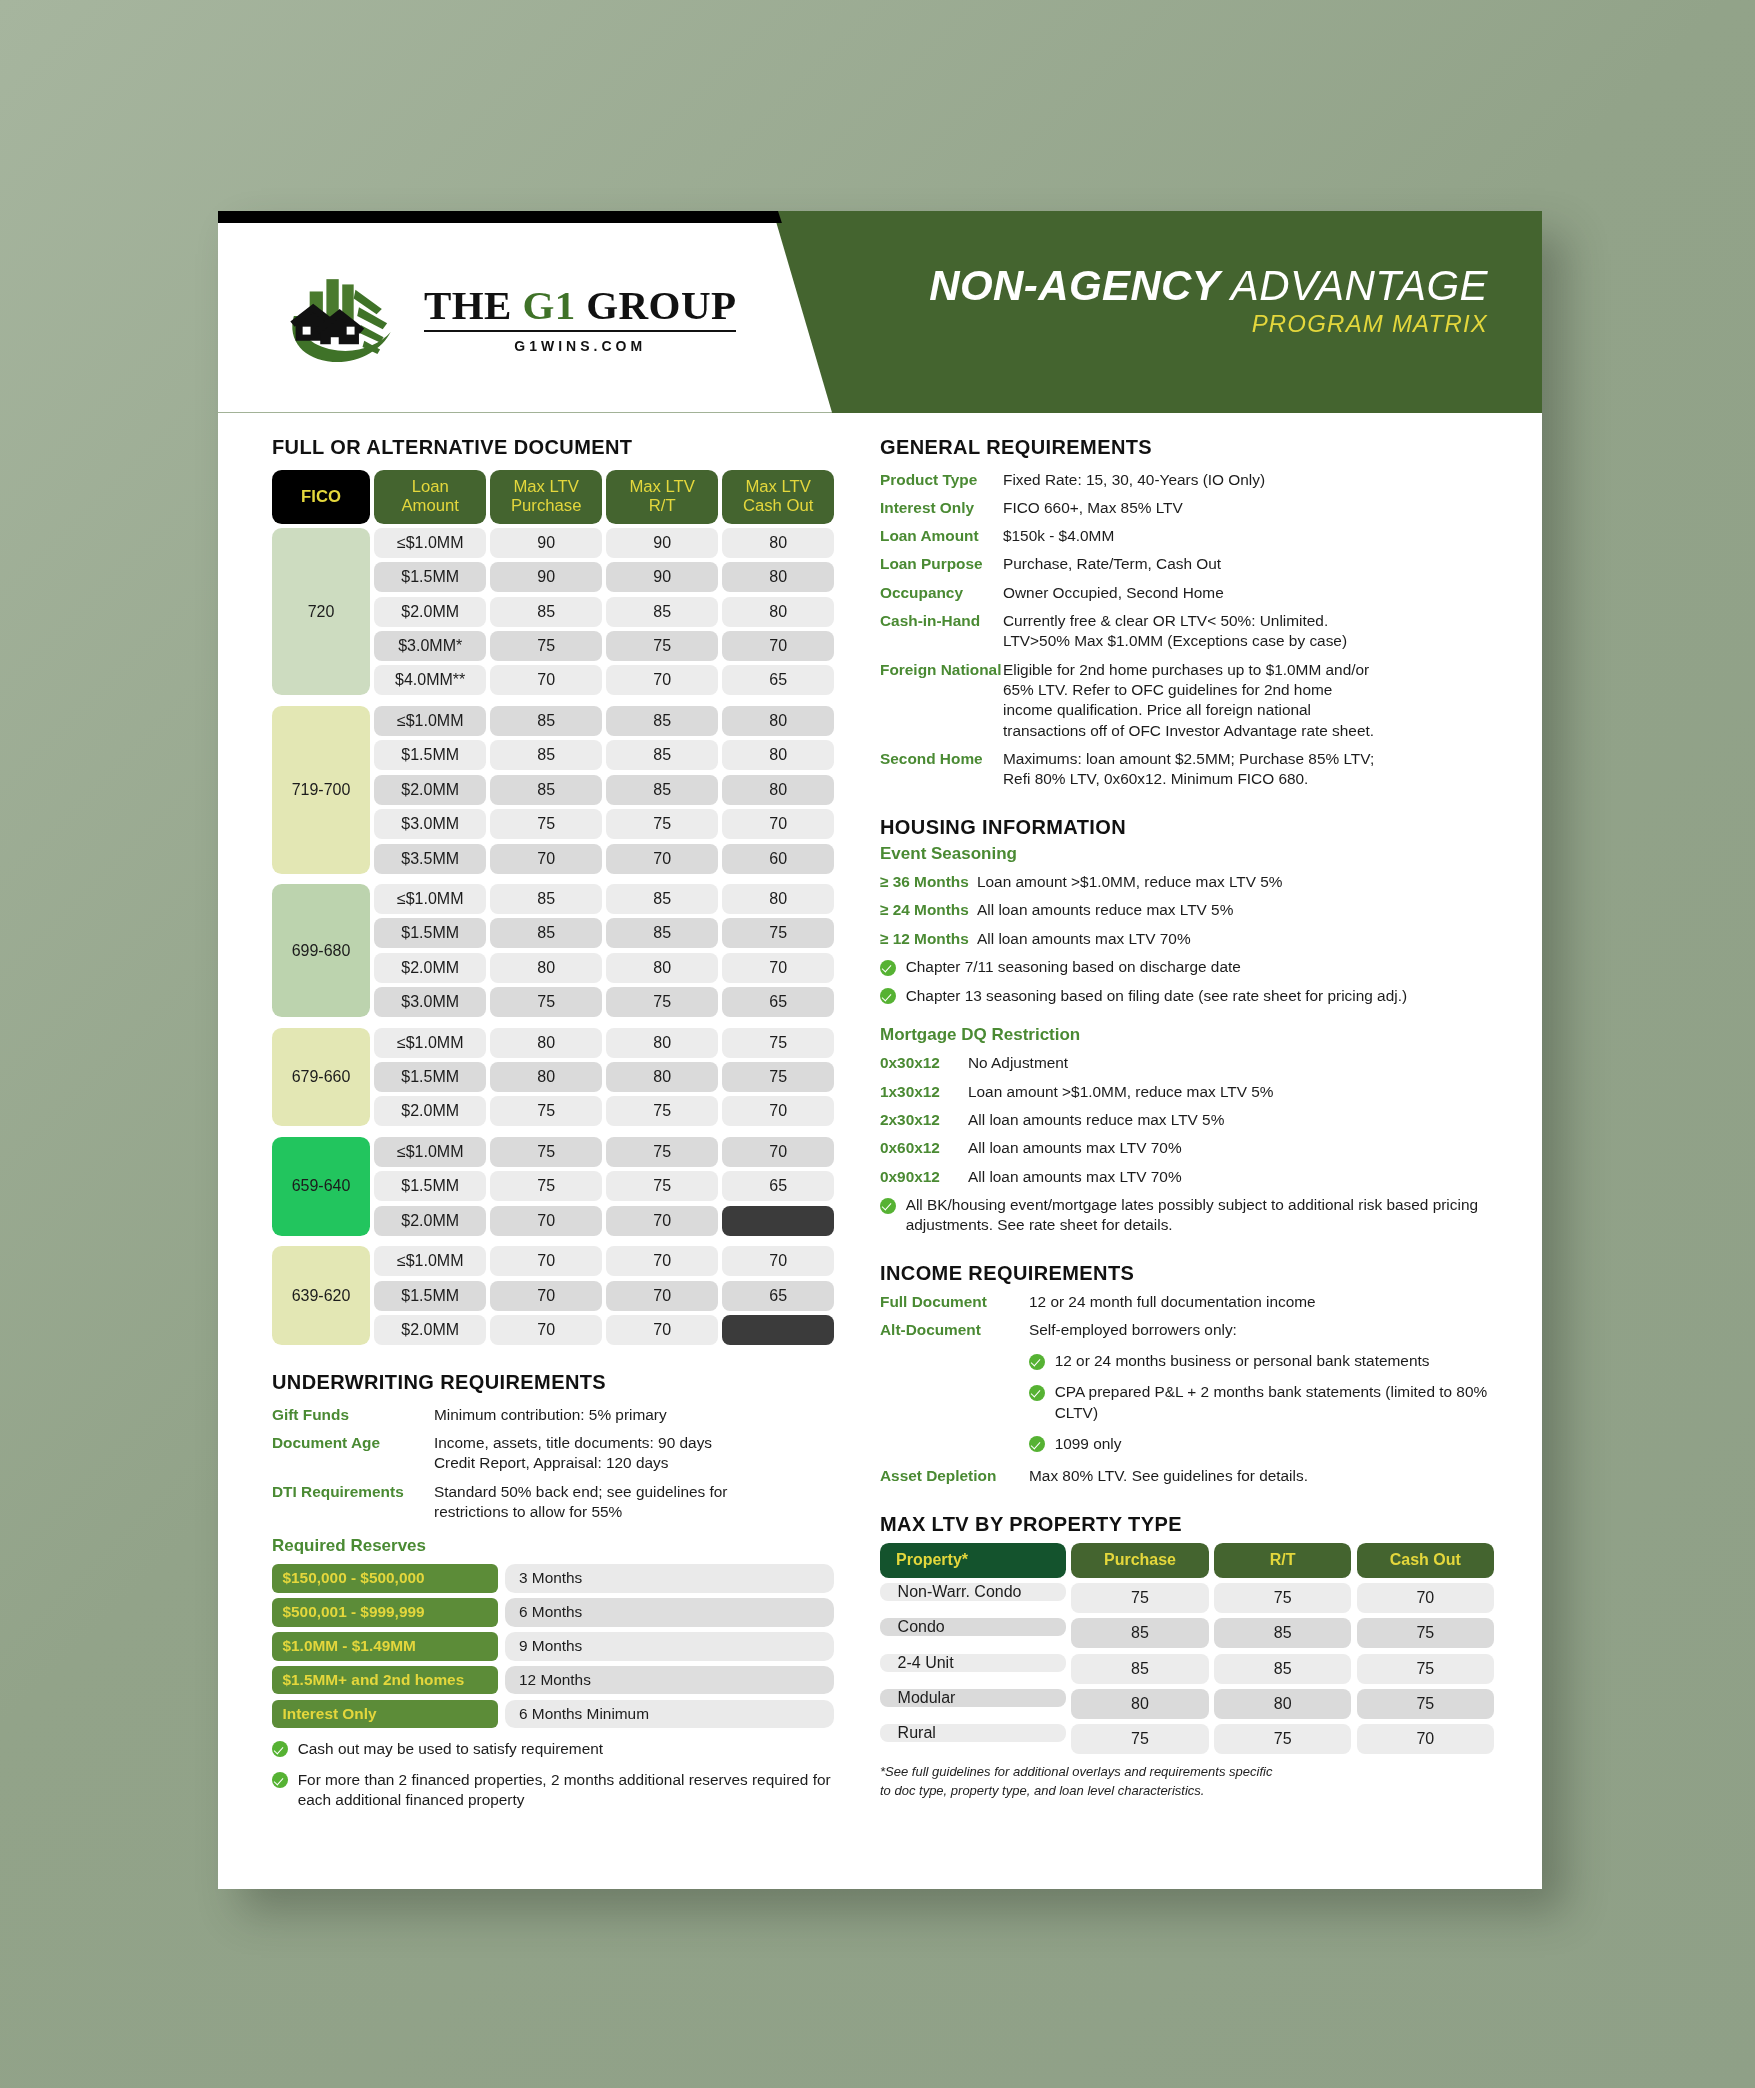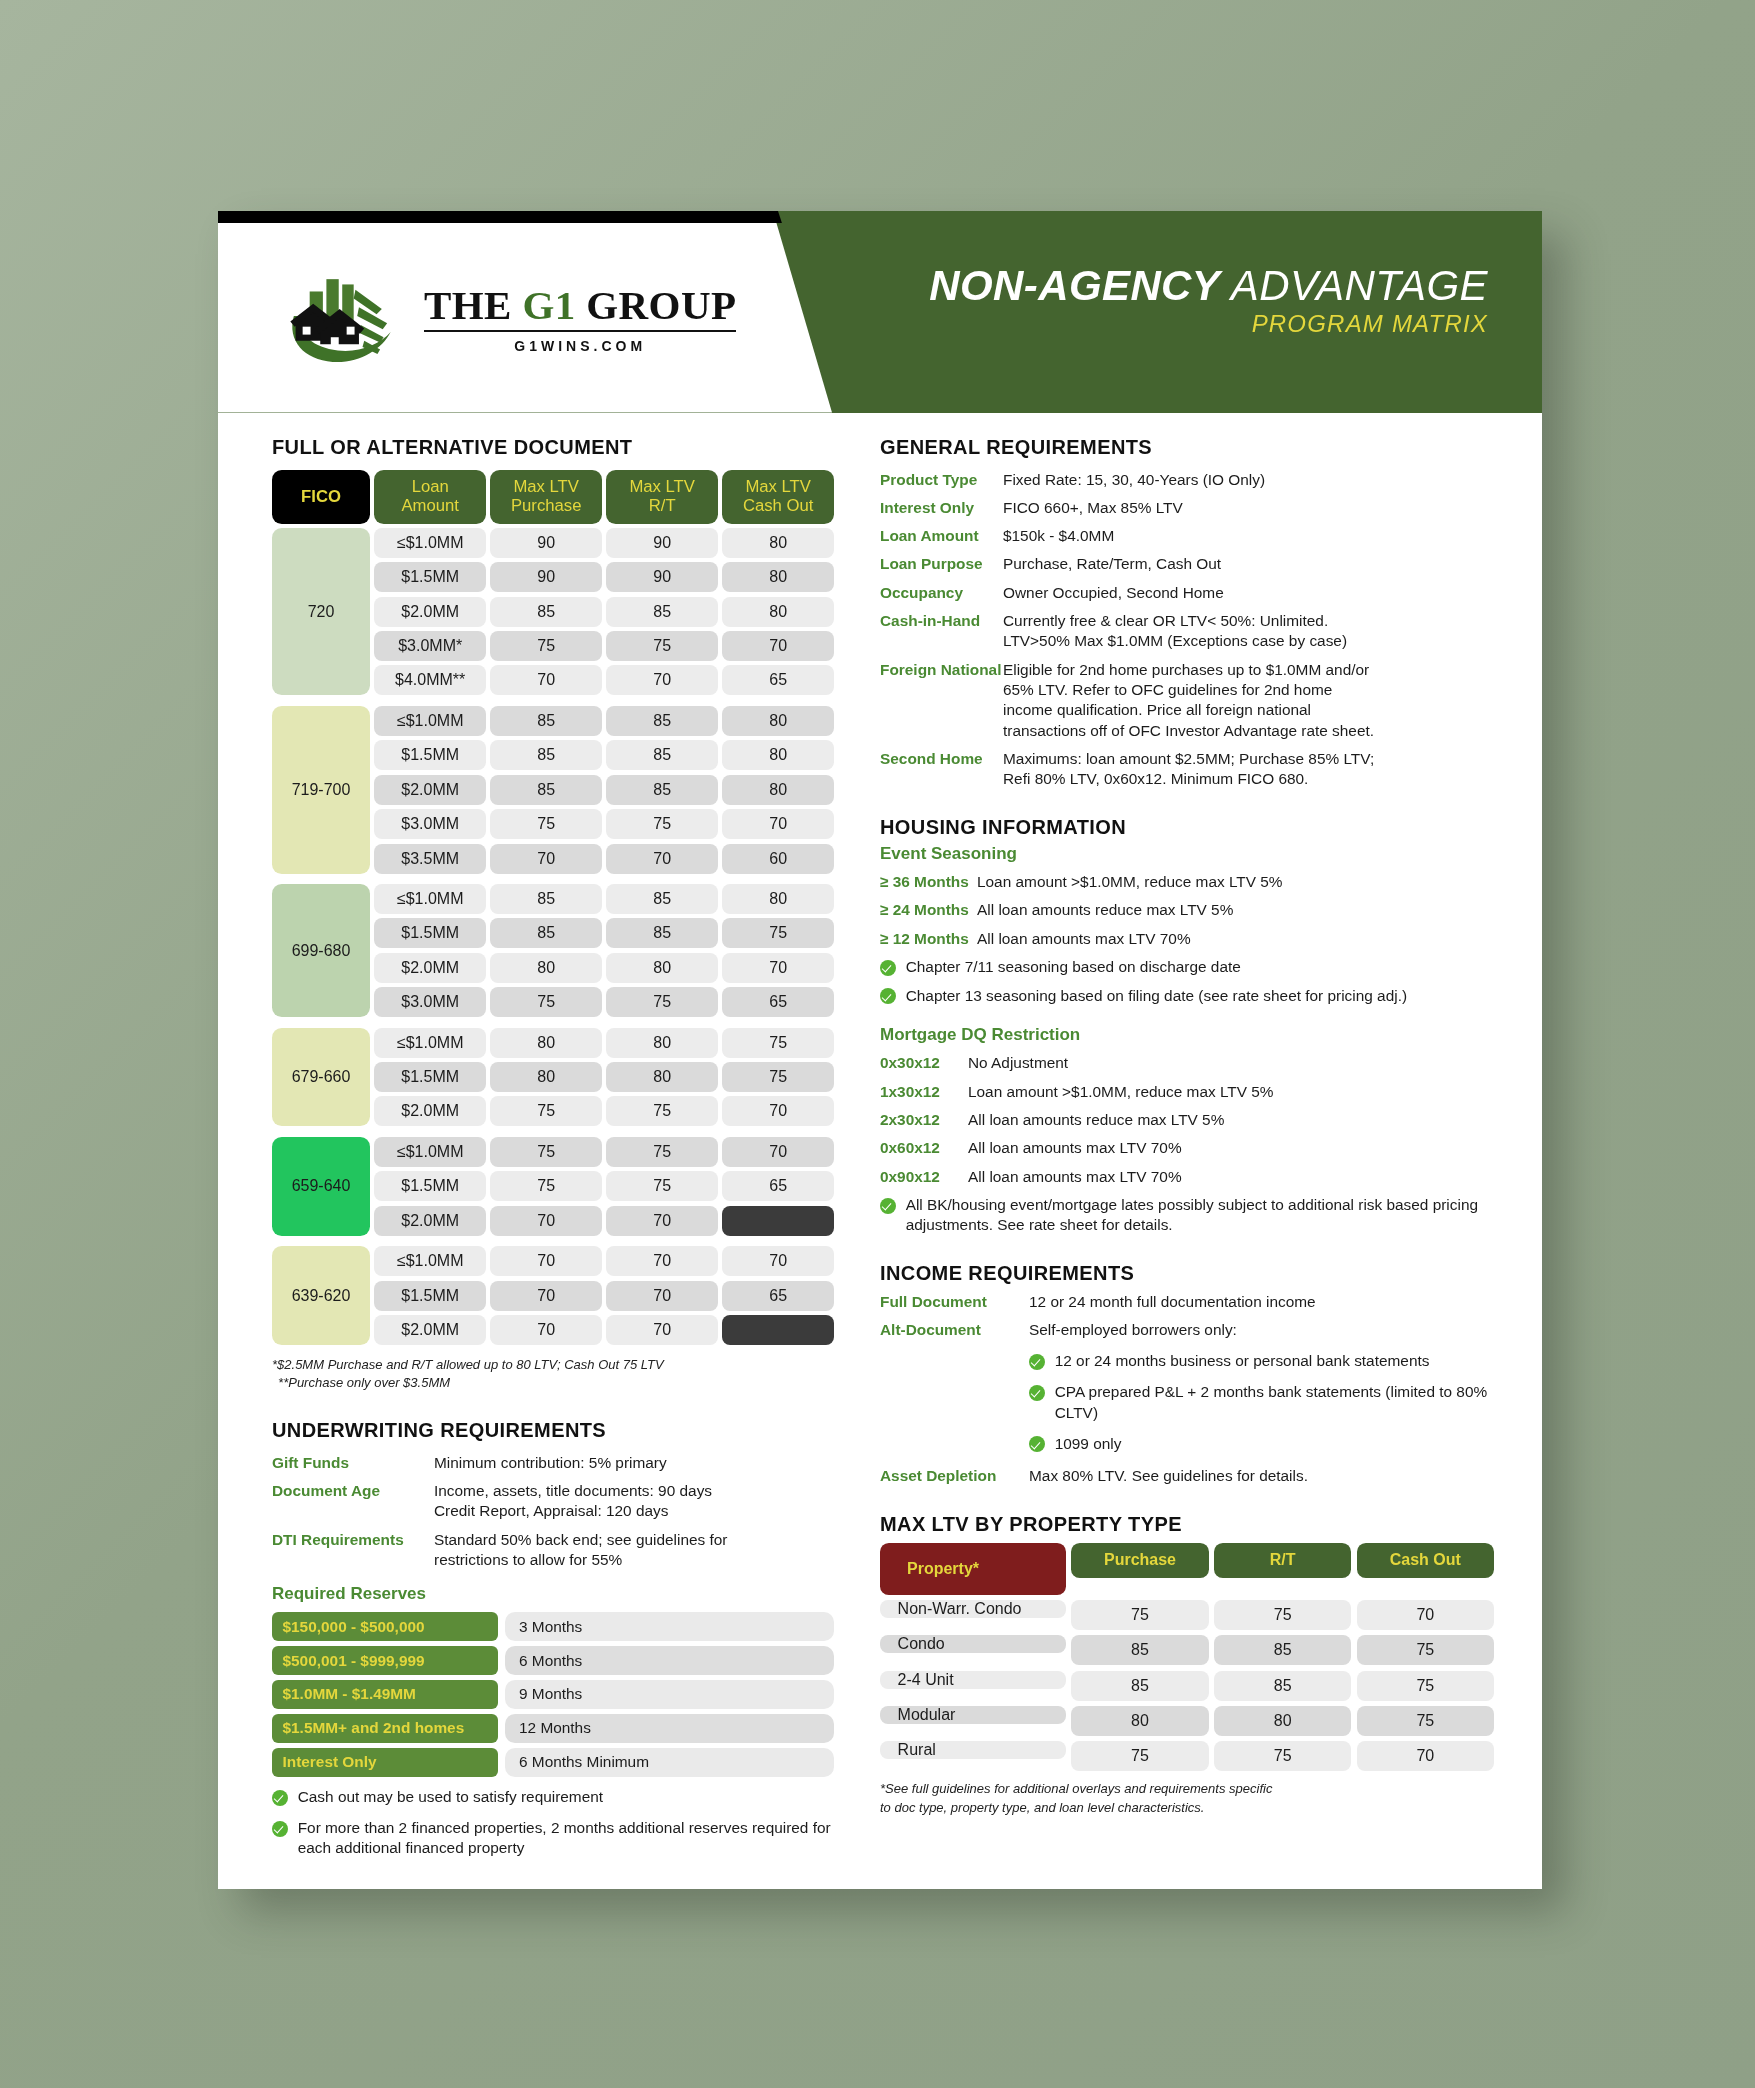--- a/index.html
+++ b/index.html
@@ -162,23 +162,23 @@
     content: ""; position: absolute; left: 4.4px; top: 3.5px;
     width: 4.4px; height: 8px; border: solid #fff;
     border-width: 0 1.8px 1.8px 0; transform: rotate(42deg);
   }
   .chk-txt { font-size: 15.4px; color: #1c1c1c; line-height: 1.33; }
 
   
   .ptab { margin-top: 7px; }
   .ptab .prow { display: flex; gap: 5.3px; margin-bottom: 5.3px; }
   .p-h-prop {
-    width: 186px; flex: none; background: #7f1d1d; border-radius: 8.8px;
-    color: #e4d73c; font-weight: 700; font-size: 16px; height: 52px;
-    display: flex; align-items: center; padding-left: 27px;
+    width: 186px; flex: none; background: #14532d; border-radius: 8.8px;
+    color: #e4d73c; font-weight: 700; font-size: 16px; height: 35px;
+    display: flex; align-items: center; padding-left: 16px;
   }
   .p-h {
     flex: 1; background: #44642f; border-radius: 8.8px;
     color: #e4d73c; font-weight: 700; font-size: 16px; height: 35px;
     display: flex; align-items: center; justify-content: center;
   }
   .p-prop {
     width: 186px; flex: none; border-radius: 8px; height: 18px;
     font-size: 16px; color: #1c1c1c;
     display: flex; align-items: center; padding-left: 17.6px;
@@ -410,24 +410,20 @@
       <div class="cell lbl odd">$2.0MM</div>
       <div class="cell odd">70</div>
       <div class="cell odd">70</div>
       <div class="cell na"></div>
                 </div>
               </div>
      </div>
           </div>
       </div>
 
-      <div class="footnote">
-        <div>*$2.5MM Purchase and R/T allowed up to 80 LTV; Cash Out 75 LTV</div>
-        <div>**Purchase only over $3.5MM</div>
-      </div>
 
       <div class="sec-title gap">UNDERWRITING REQUIREMENTS</div>
       <div id="uw-list">
           <div class="defrow uw">
          <div class="k">Gift Funds</div>
          <div class="v">Minimum contribution: 5% primary</div>
        </div>
           <div class="defrow uw">
          <div class="k">Document Age</div>
          <div class="v">Income, assets, title documents: 90 days<br>Credit Report, Appraisal: 120 days</div>

